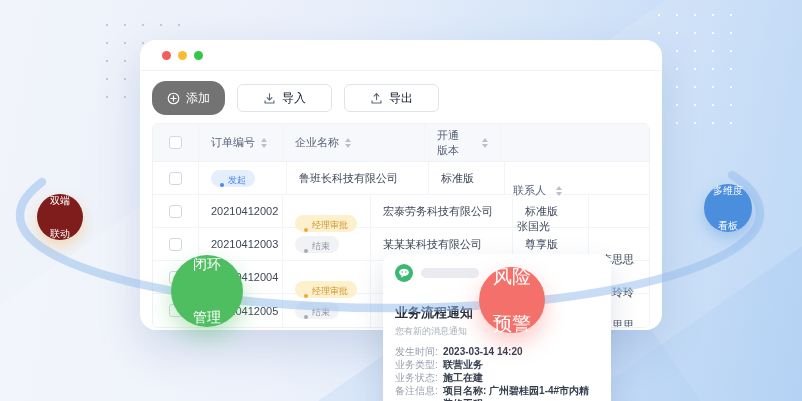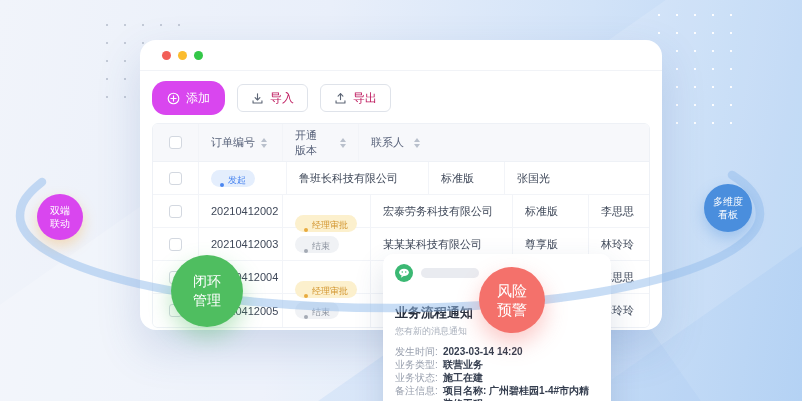--- a/index.html
+++ b/index.html
@@ -20,30 +20,30 @@
     background-image:radial-gradient(circle,rgba(255,255,255,.95) 1.3px,transparent 1.5px); background-size:18px 18px; }
 
   .card { position:absolute; left:140px; top:40px; width:522px; height:290px; z-index:2;
     background:#fff; border-radius:16px; box-shadow:0 18px 44px rgba(58,96,162,.18); overflow:hidden; }
   .titlebar { height:31px; border-bottom:1px solid #f1f3f7; display:flex; align-items:center; gap:7px; padding-left:22px; }
   .light { width:9px; height:9px; border-radius:50%; }
   .light-red { background:#f25f58; } .light-yellow { background:#fbbc2e; } .light-green { background:#33c748; }
 
   .toolbar { display:flex; gap:12px; padding:10px 12px 8px; align-items:center; }
   .btn { height:28px; display:inline-flex; align-items:center; gap:6px; font-size:12px; cursor:pointer; }
-  .btn-primary { background:#d946ef; color:#fff; border:none; border-radius:14px; padding:17px 15px; }
-  .btn-ghost { background:#fff; border:1px solid #dfe3ea; border-radius:6px; color:#be185d; padding:0 13px; }
+  .btn-primary { background:#737373; color:#fff; border:none; border-radius:14px; padding:17px 15px; }
+  .btn-ghost { background:#fff; border:1px solid #dfe3ea; border-radius:6px; color:#0f172a; padding:0 25px; }
   .btn svg { display:block; }
 
   .table-wrap { margin:0 12px; border:1px solid #eef1f6; border-radius:6px; overflow:hidden; background:#fff; }
   .thead { display:flex; height:38px; background:#f7f8fb; font-size:11px; color:#58627a; border-bottom:1px solid #eef1f6; }
   .tr { display:flex; height:33px; border-bottom:1px solid #f2f4f8; font-size:11px; color:#3f4859; background:#fff; }
   .tr:last-child { border-bottom:none; }
   .cell { display:flex; align-items:center; padding:0 12px; border-right:1px solid #f2f4f8; height:100%; }
-  .cell:last-child { border-right:none; }
+  .cell:last-child { border-right:none;margin-top:48px; }
   .col-cb { width:46px; flex:none; justify-content:center; padding:0; }
   .col-order { width:84px; flex:none; }
   .col-flow { width:88px; flex:none; }
   .col-company { width:142px; flex:none; }
   .col-version { width:76px; flex:none; }
   .col-contact { flex:1; }
   .hcell { gap:6px; }
   .cb { width:13px; height:13px; border:1px solid #d3d8e0; border-radius:3px; background:#fff; cursor:pointer; }
   .sort { display:flex; flex-direction:column; gap:2px; cursor:pointer; }
   .sort i { display:block; width:0; height:0; border-left:3px solid transparent; border-right:3px solid transparent; }
@@ -52,29 +52,29 @@
 
   .pill { display:inline-flex; align-items:flex-end; gap:4px; height:17px; padding:0 9px; border-radius:9px; font-size:9px; }
   .pill .dot { width:4px; height:4px; border-radius:50%; }
   .pill-blue { background:#e4eefd; color:#4b86f0; } .pill-blue .dot { background:#4b86f0; }
   .pill-yellow { background:#fcf0cd; color:#d2952e;margin-top:24px; } .pill-yellow .dot { background:#e8ab3e; }
   .pill-gray { background:#f0f2f5; color:#8d94a0; } .pill-gray .dot { background:#a4aab4; }
 
   .swoosh { position:absolute; inset:0; z-index:4; pointer-events:none; }
 
   .bubble { position:absolute; border-radius:50%; color:#fff; display:flex; flex-direction:column;
-    align-items:center; justify-content:center; text-align:center; z-index:5; }
+    align-items:center; justify-content:space-between; text-align:center; z-index:5; }
   .bubble span { display:block; }
-  .b-left { left:37px; top:194px; width:46px; height:46px; background:#d946ef; font-size:10px; line-height:13px;
+  .b-left { left:37px; top:194px; width:46px; height:46px; background:#7f1d1d; font-size:10px; line-height:13px;
     box-shadow:0 6px 14px rgba(247,168,60,.35); }
   .b-right { left:704px; top:184px; width:48px; height:48px; background:#4a8edd; font-size:10px; line-height:13px;
     box-shadow:0 6px 14px rgba(74,142,221,.35); }
   .b-green { left:171px; top:255px; width:72px; height:72px; background:#4fbe60; font-size:14px; line-height:19px;
     box-shadow:0 10px 22px rgba(79,190,96,.38); }
-  .b-red { left:479px; top:267px; width:66px; height:66px; background:#f4716b; font-size:15px; line-height:19px; z-index:6;
+  .b-red { left:479px; top:267px; width:66px; height:66px; background:#f4716b; font-size:19px; line-height:19px; z-index:6;
     box-shadow:0 10px 22px rgba(244,113,107,.38); }
 
   .notif { position:absolute; left:383px; top:254px; width:228px; z-index:3; background:#fff; border-radius:10px;
     padding:10px 12px 12px; box-shadow:0 12px 30px rgba(45,75,120,.16); }
   .notif-head { display:flex; align-items:center; gap:8px; }
   .wechat { width:18px; height:18px; flex:none; }
   .notif-pill { width:58px; height:10px; background:#e9ebf0; border-radius:5px; }
   .notif-title { font-size:13px; font-weight:bold; color:#28303f; margin-top:22px; }
   .notif-sub { font-size:9px; color:#a9b0bc; margin:3px 0 7px; }
   .notif-row { display:flex; font-size:10px; line-height:13px; }
@@ -135,20 +135,27 @@
       <div class="cell col-cb">
           <span class="cb"></span>
         </div>
       <div class="cell col-order hcell">
         <span>订单编号</span>
         <span class="sort">
             <i class="up"></i>
             <i class="dn"></i>
           </span>
       </div>
+      <div class="cell col-company hcell">
+        <span>企业名称</span>
+        <span class="sort">
+            <i class="up"></i>
+            <i class="dn"></i>
+          </span>
+      </div>
       <div class="cell col-version hcell">
         <span>开通版本</span>
         <span class="sort" style="margin-left:8px">
             <i class="up"></i>
             <i class="dn"></i>
           </span>
       </div>
       <div class="cell col-contact hcell">
         <span>联系人</span>
         <span class="sort" style="margin-left:4px">

